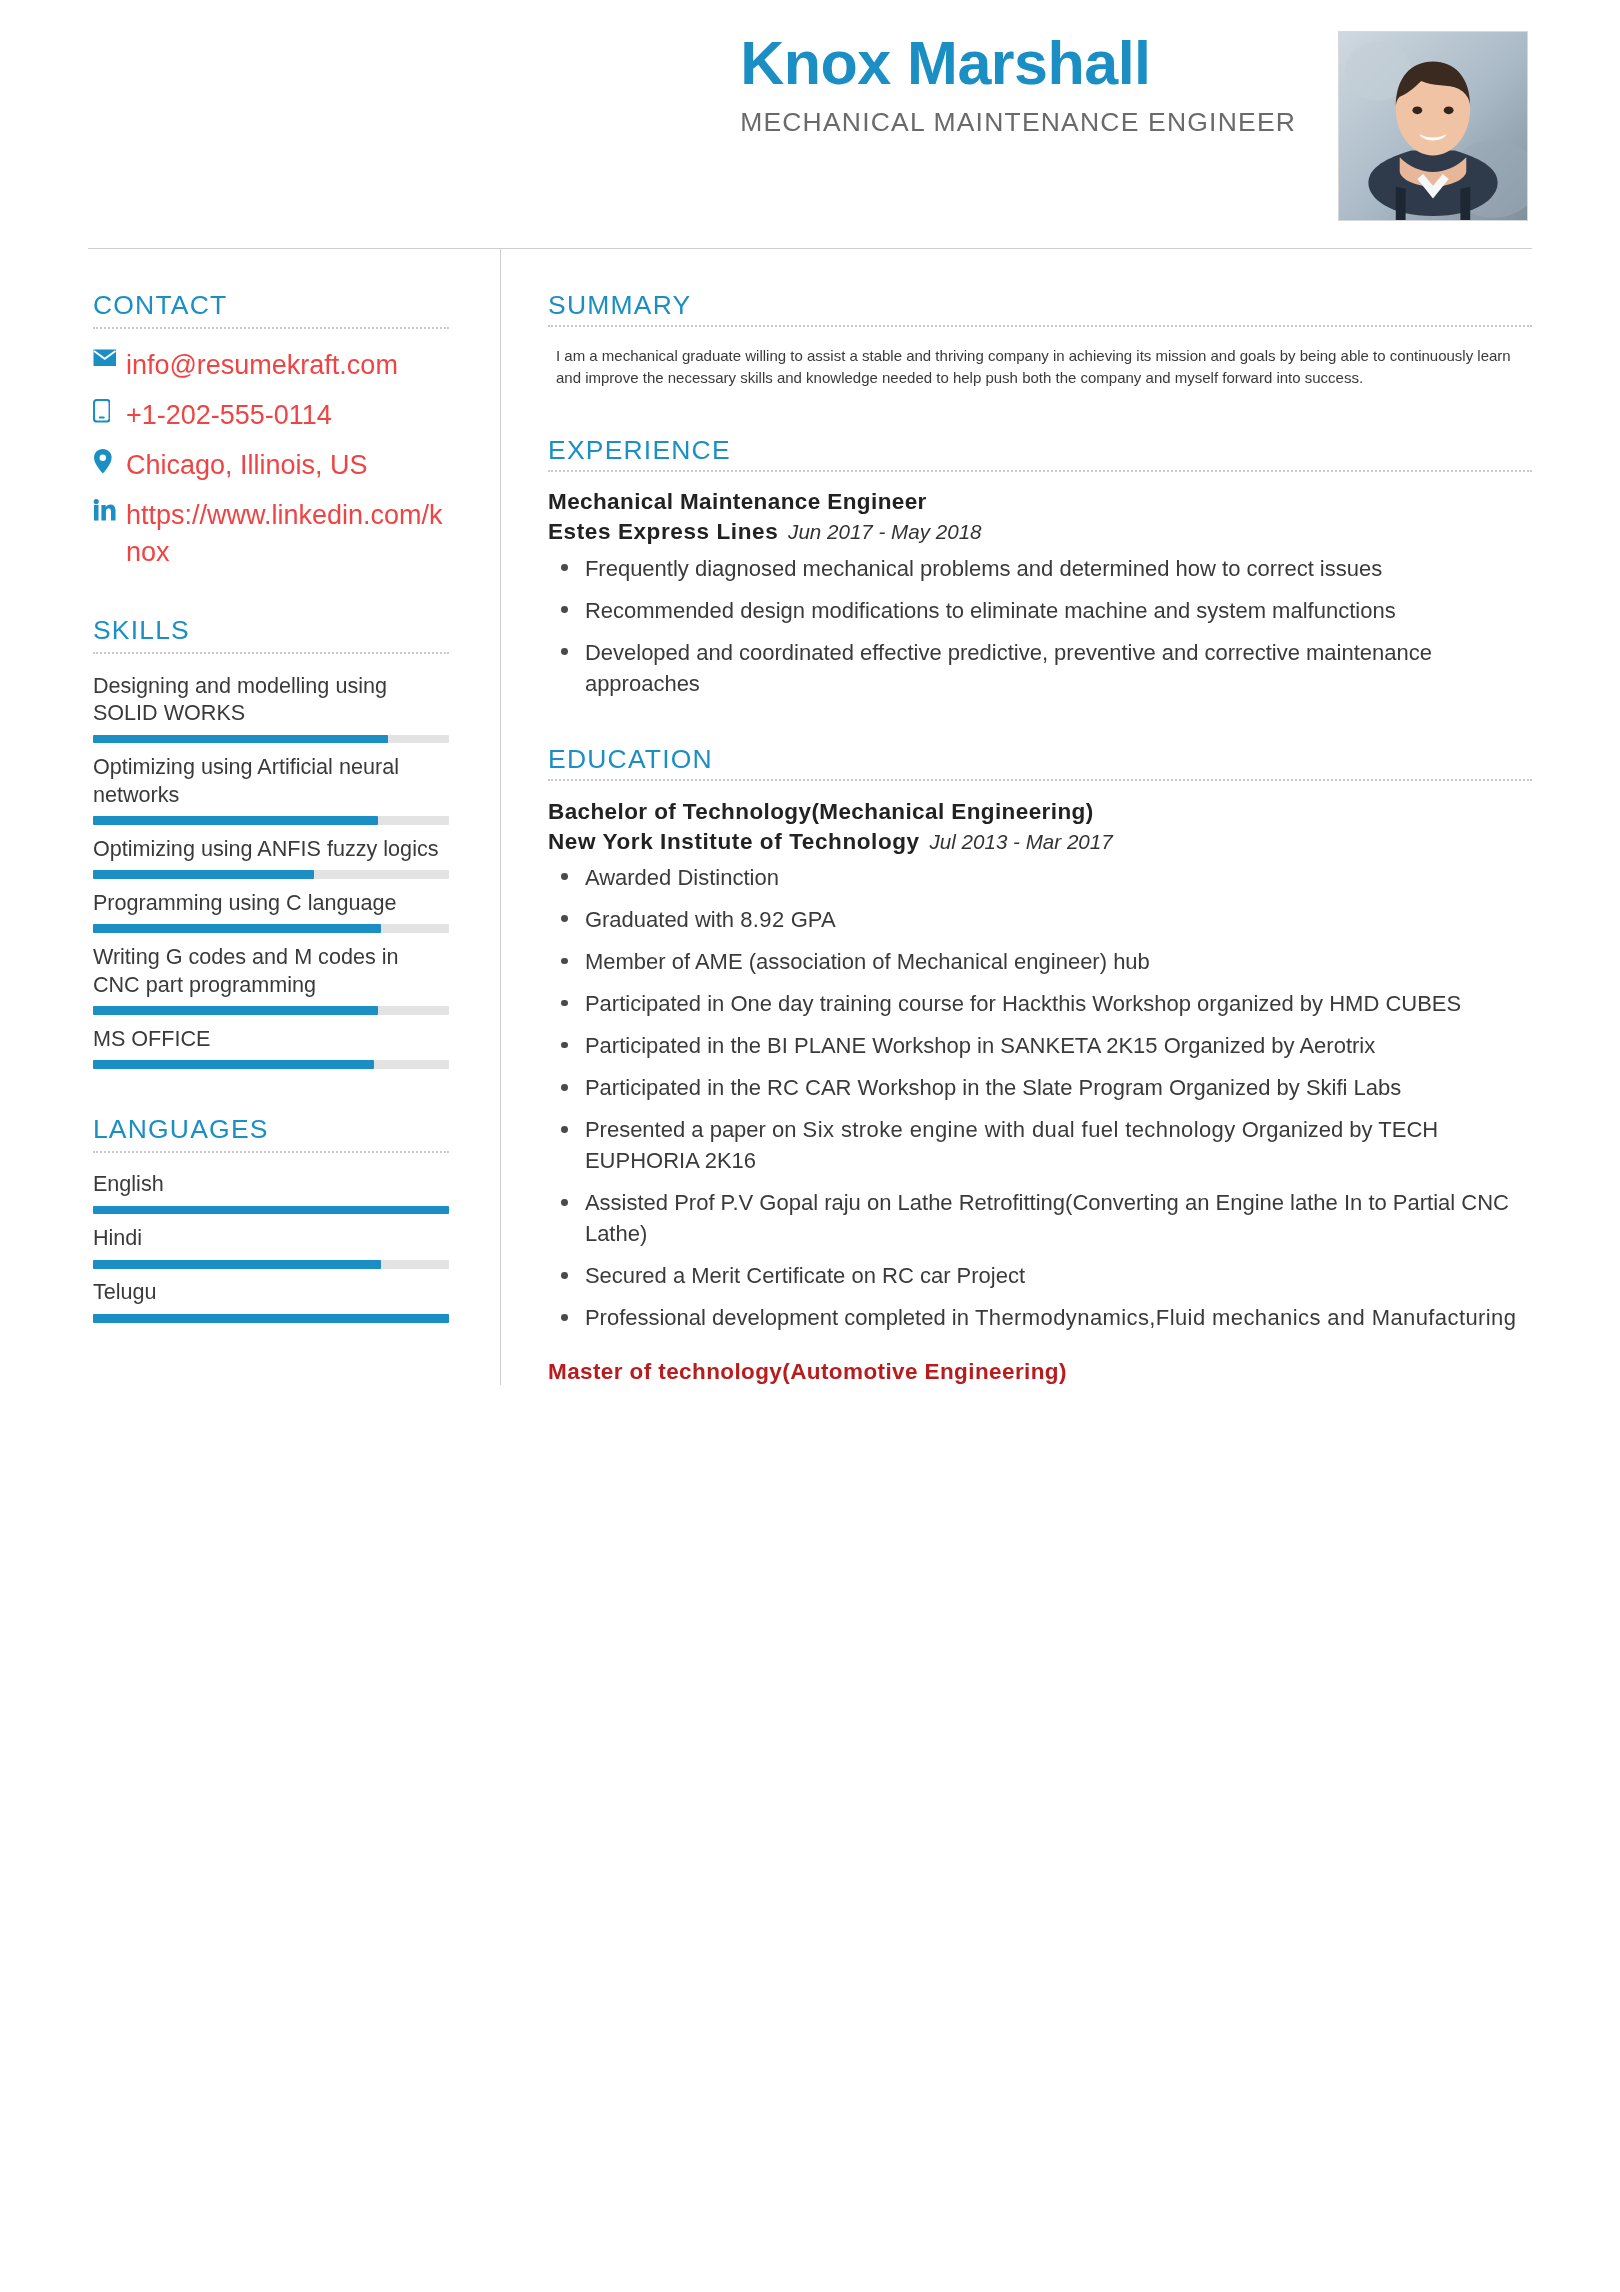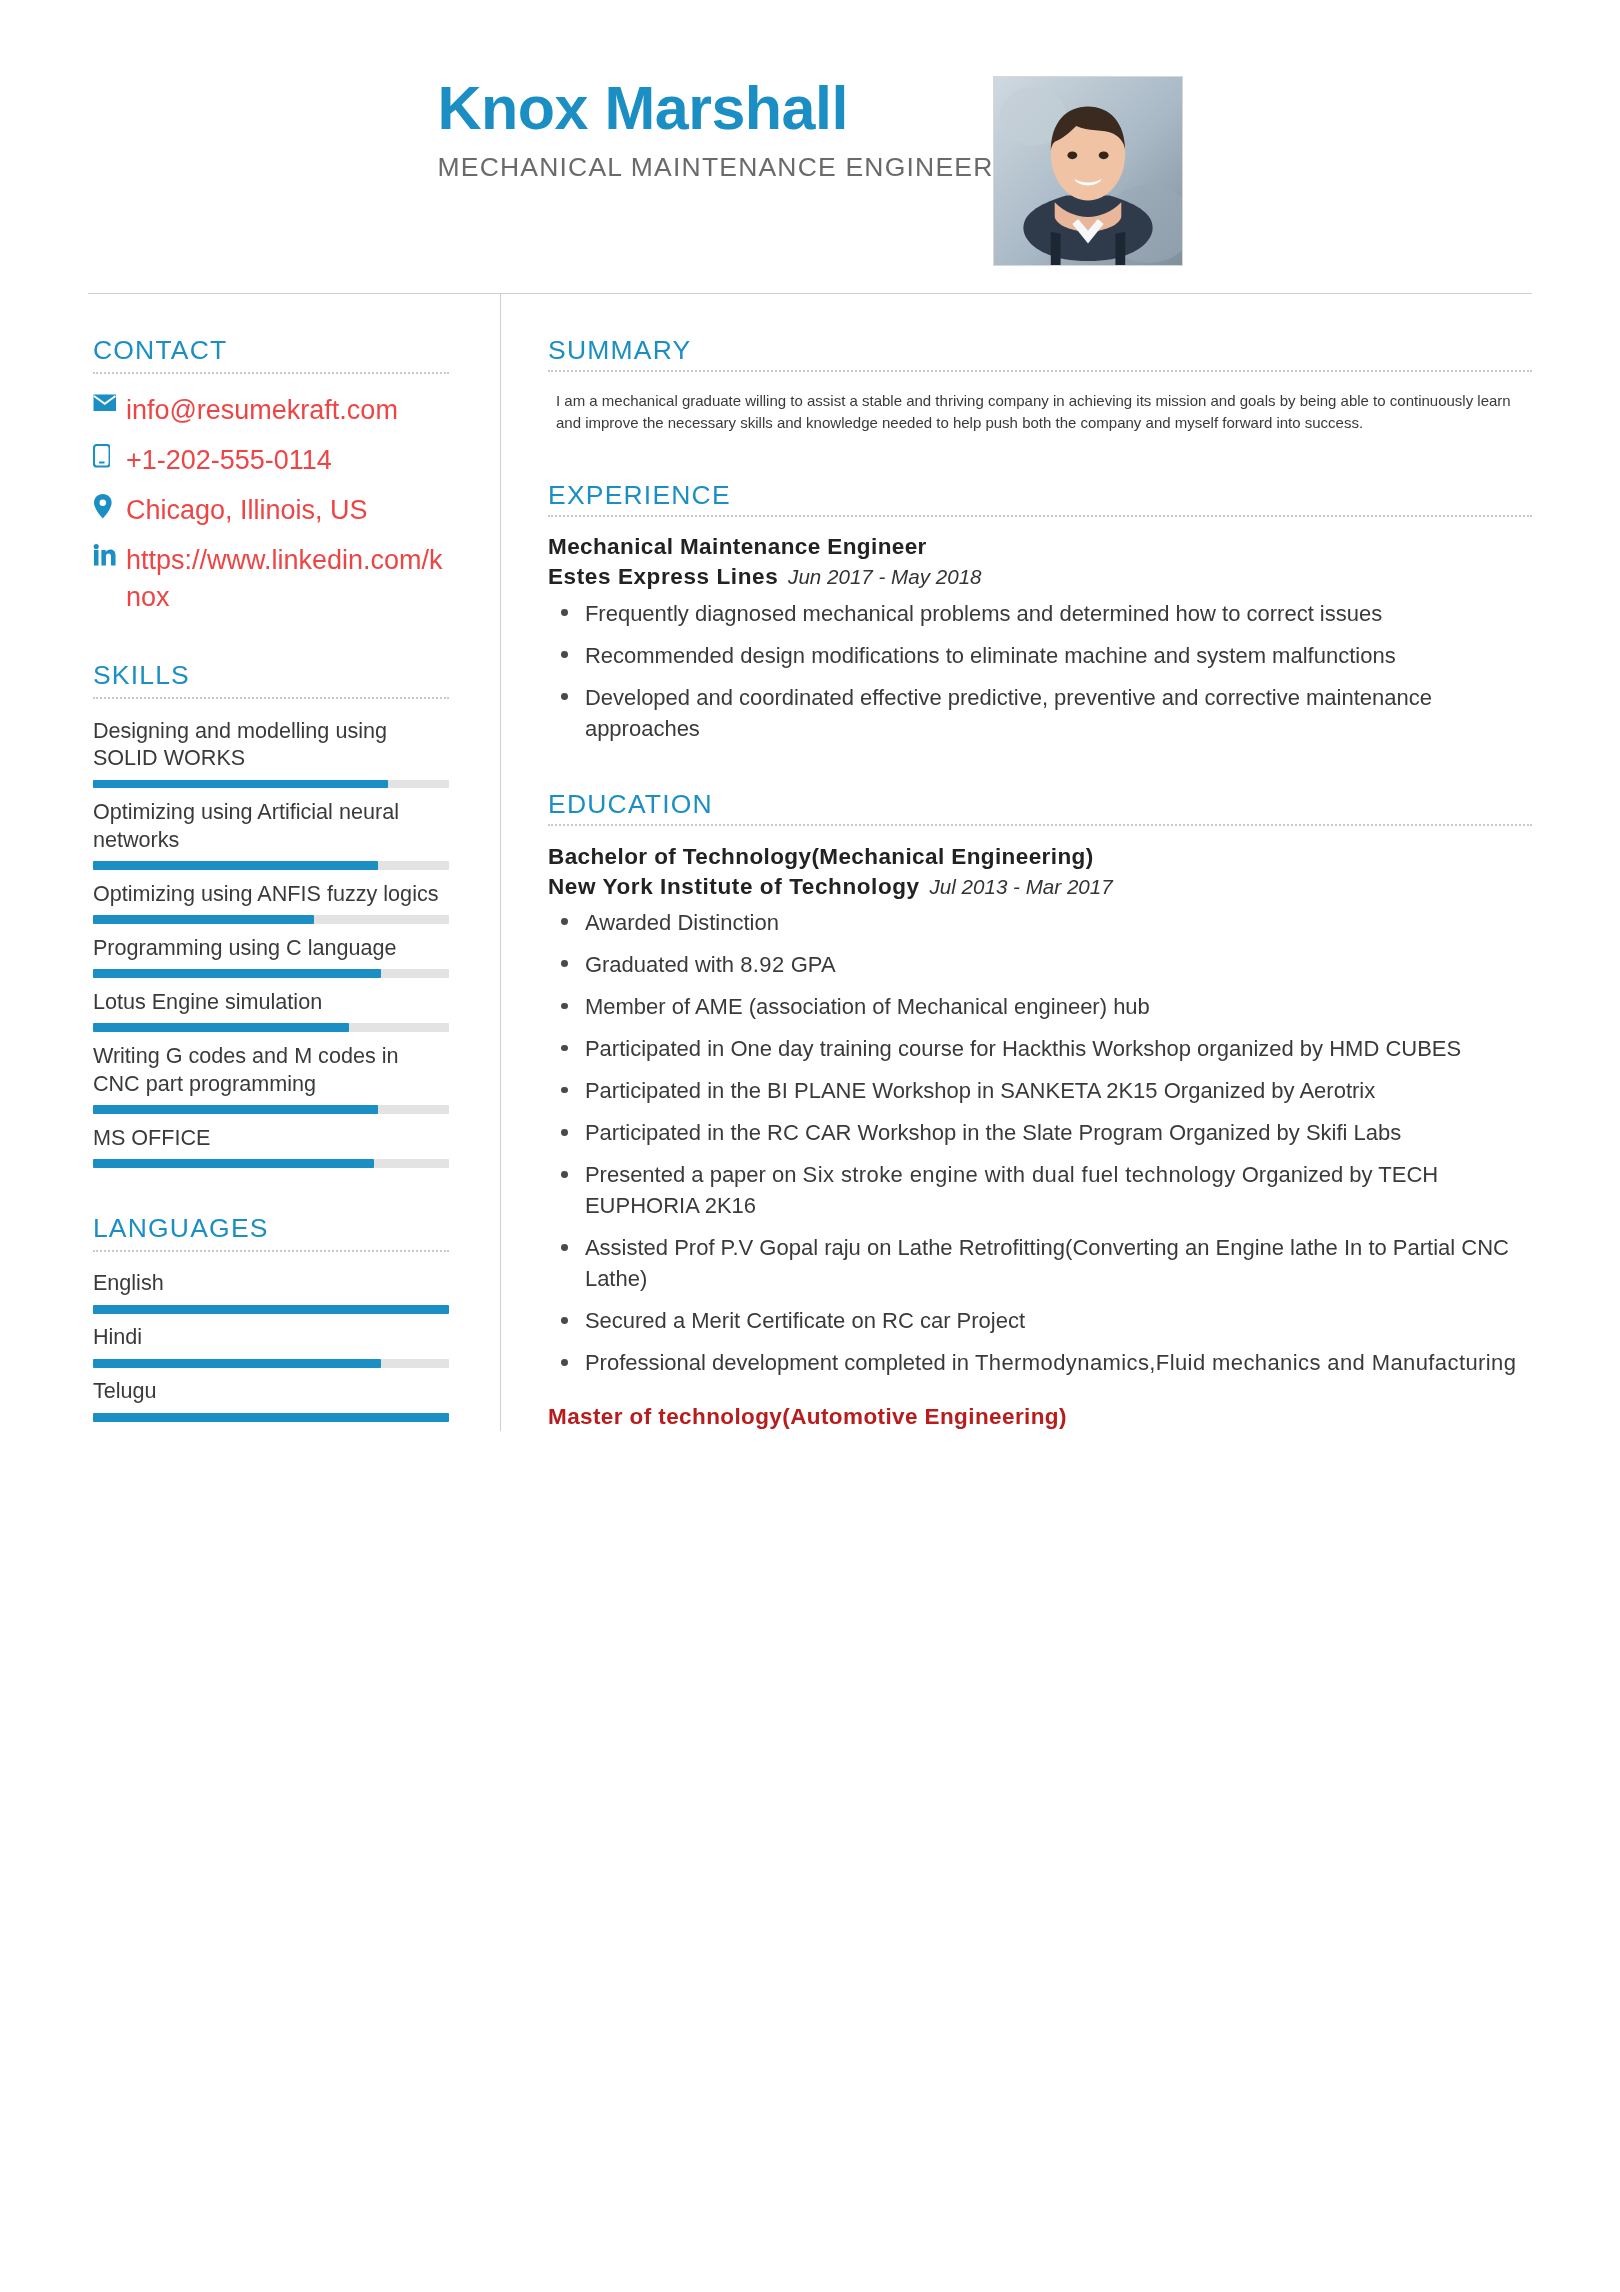--- a/index.html
+++ b/index.html
@@ -19,23 +19,24 @@
     min-height: 2293px;
     box-sizing: border-box;
     padding: 0 88px 39px 88px;
     position: relative;
   }
 
   
   .header {
     display: flex;
     align-items: flex-start;
-    justify-content: center;
-    padding-top: 76px;
+    justify-content: flex-end;
+    padding-top: 31px;
     padding-bottom: 27.4px;
+    gap: 42px;
   }
   .header-left {
     padding-left: 4.9px;
   }
   .name {
     font-size: 61px;
     font-weight: bold;
     color: #1b8fc4;
     letter-spacing: -0.5px;
     line-height: 1.05;
@@ -323,26 +324,20 @@
                 <div class="bar-fill" style="width: 62%;"></div>
               </div>
             </div>
             <div class="skill">
               <div class="skill-label">Programming using C language</div>
               <div class="bar-track">
                 <div class="bar-fill" style="width: 81%;"></div>
               </div>
             </div>
             <div class="skill">
-              <div class="skill-label">Lotus Engine simulation</div>
-              <div class="bar-track">
-                <div class="bar-fill" style="width: 72%;"></div>
-              </div>
-            </div>
-            <div class="skill">
               <div class="skill-label">Writing G codes and M codes in CNC part programming</div>
               <div class="bar-track">
                 <div class="bar-fill" style="width: 80%;"></div>
               </div>
             </div>
             <div class="skill">
               <div class="skill-label">MS OFFICE</div>
               <div class="bar-track">
                 <div class="bar-fill" style="width: 79%;"></div>
               </div>

